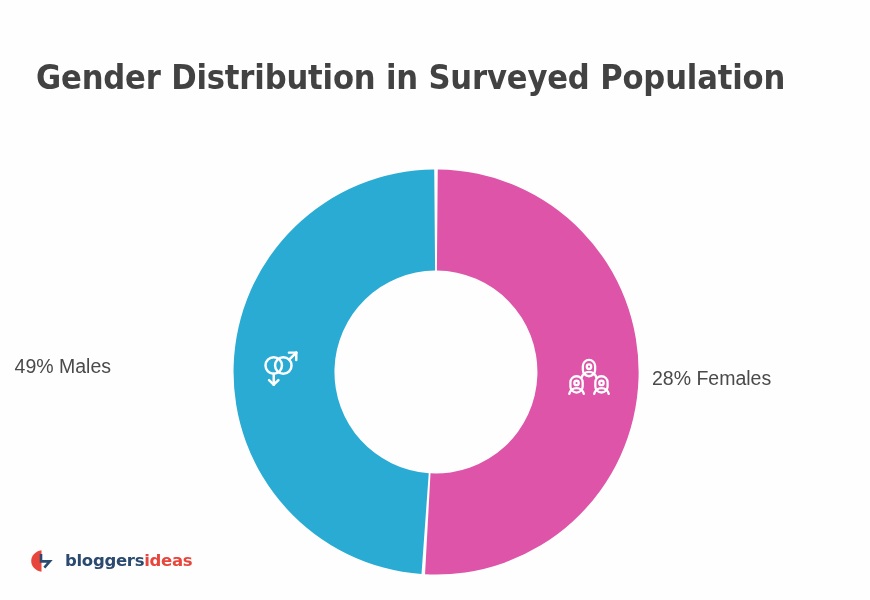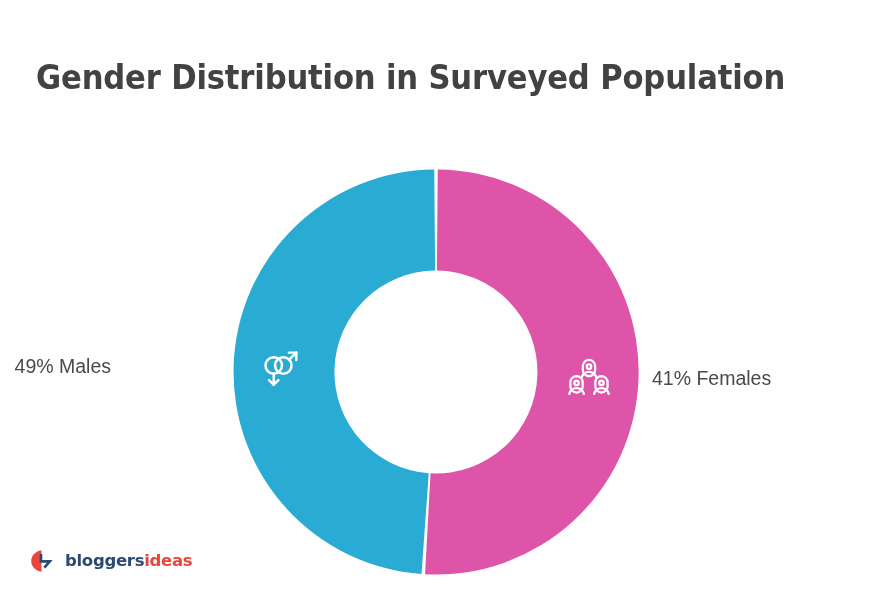--- a/index.html
+++ b/index.html
@@ -148,21 +148,21 @@
       <path d="M3.4 41.6 a7.8 7.8 0 0 1 15.2 0"></path>
 
       <path d="M30.6 29.6 a6.4 6.4 0 0 1 12.8 0 v4.2 a6.4 6.4 0 0 1 -12.8 0 z"></path>
       <circle cx="37" cy="30.2" r="2.3"></circle>
       <path d="M29.4 41.6 a7.8 7.8 0 0 1 15.2 0"></path>
     </svg>
   </div>
 
   <div class="seg-label males">49% Males</div>
 
-  <div class="seg-label females">41% Females</div>
+  <div class="seg-label females">28% Females</div>
 
   <div class="logo">
     <span class="logo-mark">
       <svg viewBox="0 0 27 24">
         <path d="M11.5 1.2 C5.4 2.2 1.2 6.6 1.2 12.0 C1.2 17.4 5.4 21.8 11.5 22.8 Z" fill="#e8453c"></path>
         <path d="M11.0 6.4 L11.0 12.4 L19.8 12.4 L15.2 17.6" fill="none" stroke="#2b4a6f" stroke-width="2.6" stroke-linecap="square" stroke-linejoin="miter"></path>
       </svg>
     </span>
     <span class="logo-text">
       <span class="part-a">bloggers</span><span class="part-b">ideas</span>

